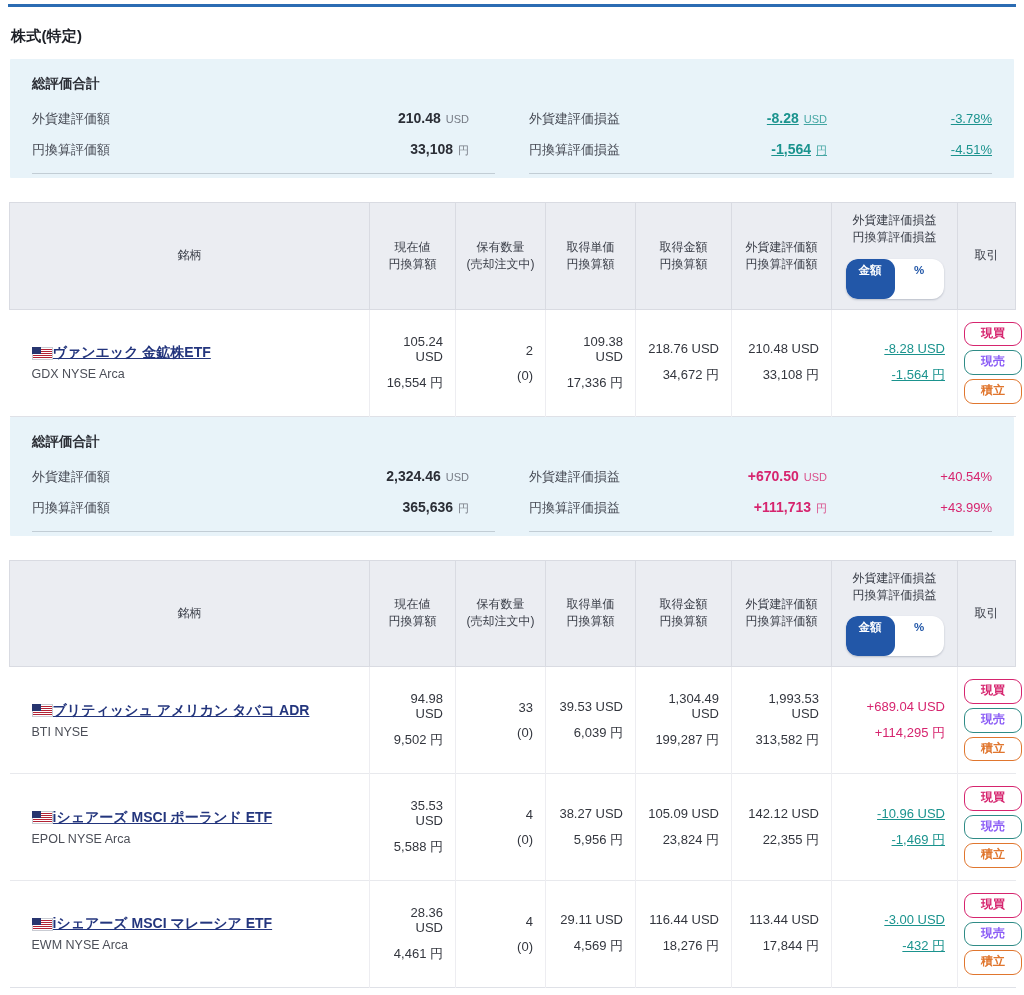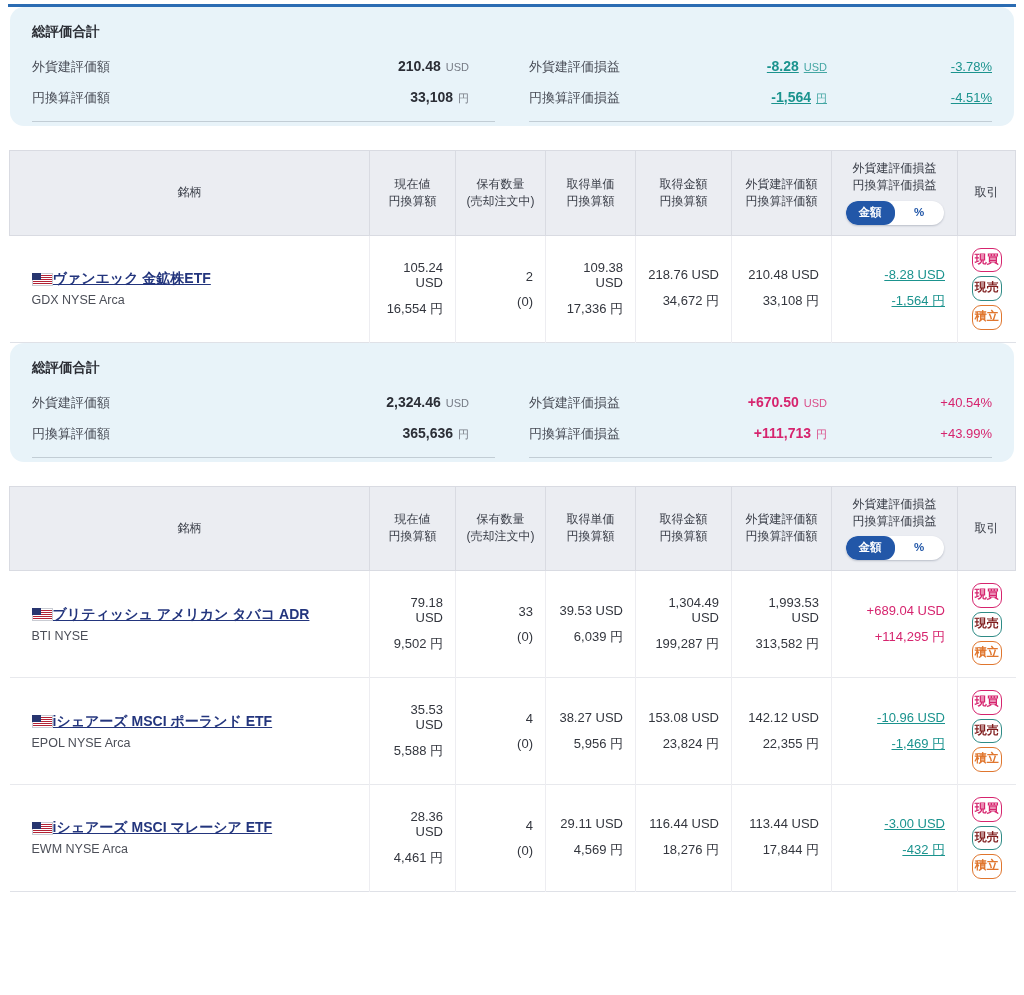--- a/index.html
+++ b/index.html
@@ -13,21 +13,21 @@
 
   .rule-blue { height: 3px; background: #2b6cb3; margin: 4px 8px 0 8px; }
 
   .section-title {
     font-size: 15px; font-weight: bold; color: #1d2027;
     margin: 20px 0 13px 11px; letter-spacing: .2px;
   }
 
   
   .summary-card {
-    margin: 0 10px; background: #e8f3f9; border-radius: 14px;
+    margin: 0 10px; background: #e8f3f9; border-radius: 1px;
     padding: 16px 22px 4px 22px;
   }
   .summary-title { font-size: 13.5px; font-weight: bold; color: #2a2d34; }
   .summary-grid { display: flex; gap: 34px; margin-top: 4px; }
   .summary-col { flex: 1; border-bottom: 1px solid #c2cdd5; padding-bottom: 14px; }
   .srow { display: flex; align-items: baseline; margin-top: 13px; }
   .slabel { font-size: 13px; color: #474b55; }
   .sval { margin-left: auto; font-size: 14px; font-weight: bold; color: #2b2e36; padding-right: 26px; }
   .sval .unit, .plval .unit { font-size: 11px; font-weight: normal; color: #767b85; margin-left: 5px; }
   .plval { margin-left: auto; font-size: 14px; font-weight: bold; }
@@ -73,50 +73,51 @@
     background: repeating-linear-gradient(180deg, #b22234 0 1px, #fff 1px 2px);
     box-shadow: 0 0 0 1px #c9ccd3 inset;
   }
   .us-flag-icon::before {
     content: ""; position: absolute; left: 0; top: 0; width: 9px; height: 7px;
     background: #27356f;
   }
 
   
   .pl-toggle {
-    display: flex; width: 98px; height: 24px; margin: 6px auto 1px auto;
+    display: flex; width: 98px; height: 40px; margin: 12px auto 1px auto;
     background: #fff; border-radius: 12px; overflow: hidden;
     box-shadow: 0 1px 2px rgba(40,50,80,.25); cursor: pointer;
   }
   .tg-amount {
     flex: 1; background: #2257a8; color: #fff; border-radius: 11px;
     font-size: 11.5px; font-weight: bold; line-height: 22px; text-align: center;
   }
   .tg-pct {
     flex: 1; color: #2257a8; font-size: 11.5px; font-weight: bold;
     line-height: 22px; text-align: center;
   }
 
   
   .trade-cell { padding: 8px 6px !important; text-align: center; }
   .tbtn {
-    display: block; width: 30px; margin: 4px auto; padding: 3px 0 4px 0;
+    display: block; width: 58px; margin: 4px auto; padding: 3px 0 4px 0;
     background: #fff; border-radius: 9px; font-size: 12px; font-weight: bold;
     font-family: inherit; cursor: pointer; line-height: 1.3;
   }
   .btn-buy  { color: #d6246e; border: 1.5px solid #d6246e; }
-  .btn-sell { color: #7f1d1d; border: 1.5px solid #2e8b86; }
+  .btn-sell { color: #8b5cf6; border: 1.5px solid #2e8b86; }
   .btn-acc  { color: #e0762e; border: 1.5px solid #e0762e; }
 </style>
 </head>
 <body>
 
 <div class="page">
   <div class="rule-blue"></div>
 
+  <div class="section-title">株式(特定)</div>
 
   <div class="summary-card">
     <div class="summary-title">総評価合計</div>
     <div class="summary-grid">
       <div class="summary-col">
         <div class="srow">
           <span class="slabel">外貨建評価額</span>
           <span class="sval"><span>210.48</span><span class="unit">USD</span></span>
         </div>
         <div class="srow">
@@ -303,21 +304,21 @@
     <tbody>
   <tr class="holding-row">
     <td class="td-name">
       <div class="name-line">
         <span class="us-flag-icon"></span>
         <a class="stock-link" href="#">ブリティッシュ アメリカン タバコ ADR</a>
       </div>
       <div class="ticker">BTI NYSE</div>
     </td>
     <td class="num">
-            <div>79.18 USD</div>
+            <div>94.98 USD</div>
             <div>9,502 円</div>
           </td>
     <td class="num">
             <div>33</div>
             <div>(0)</div>
           </td>
     <td class="num">
             <div>39.53 USD</div>
             <div>6,039 円</div>
           </td>
@@ -354,21 +355,21 @@
           </td>
     <td class="num">
             <div>4</div>
             <div>(0)</div>
           </td>
     <td class="num">
             <div>38.27 USD</div>
             <div>5,956 円</div>
           </td>
     <td class="num">
-            <div>153.08 USD</div>
+            <div>105.09 USD</div>
             <div>23,824 円</div>
           </td>
     <td class="num">
             <div>142.12 USD</div>
             <div>22,355 円</div>
           </td>
     <td class="num">
             <div class="negative">-10.96 USD</div>
             <div class="negative">-1,469 円</div>
           </td>

